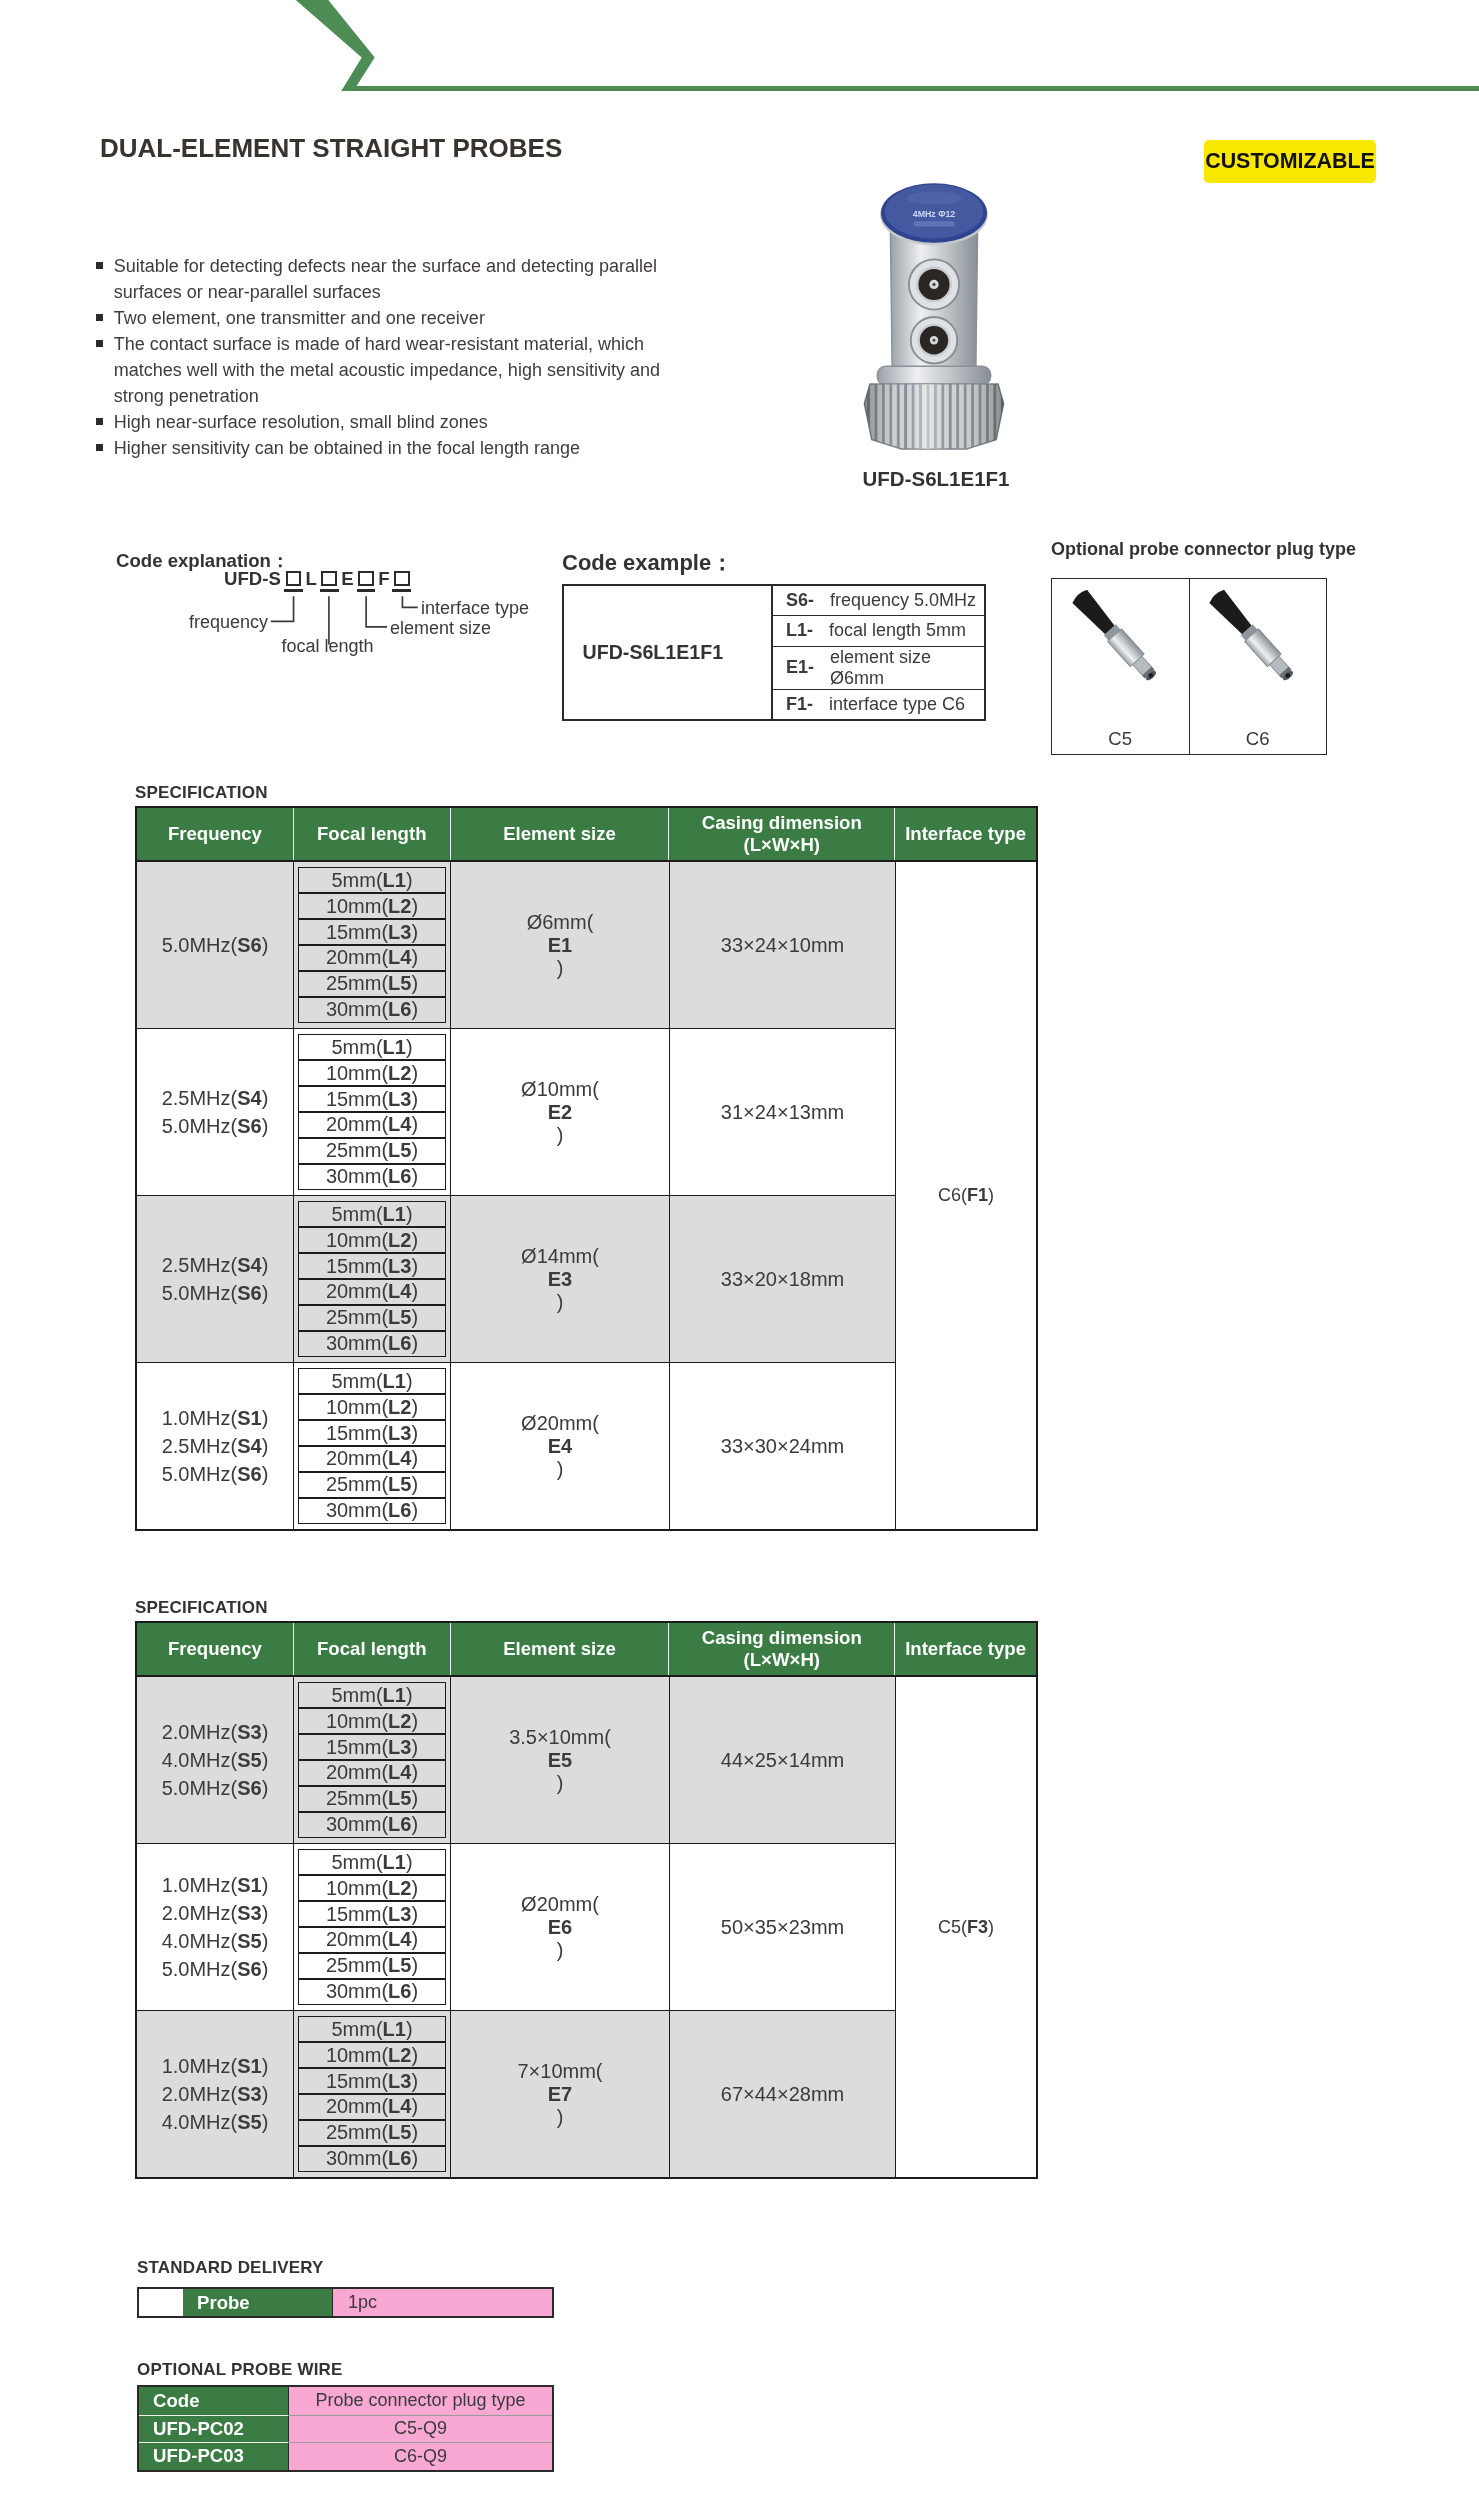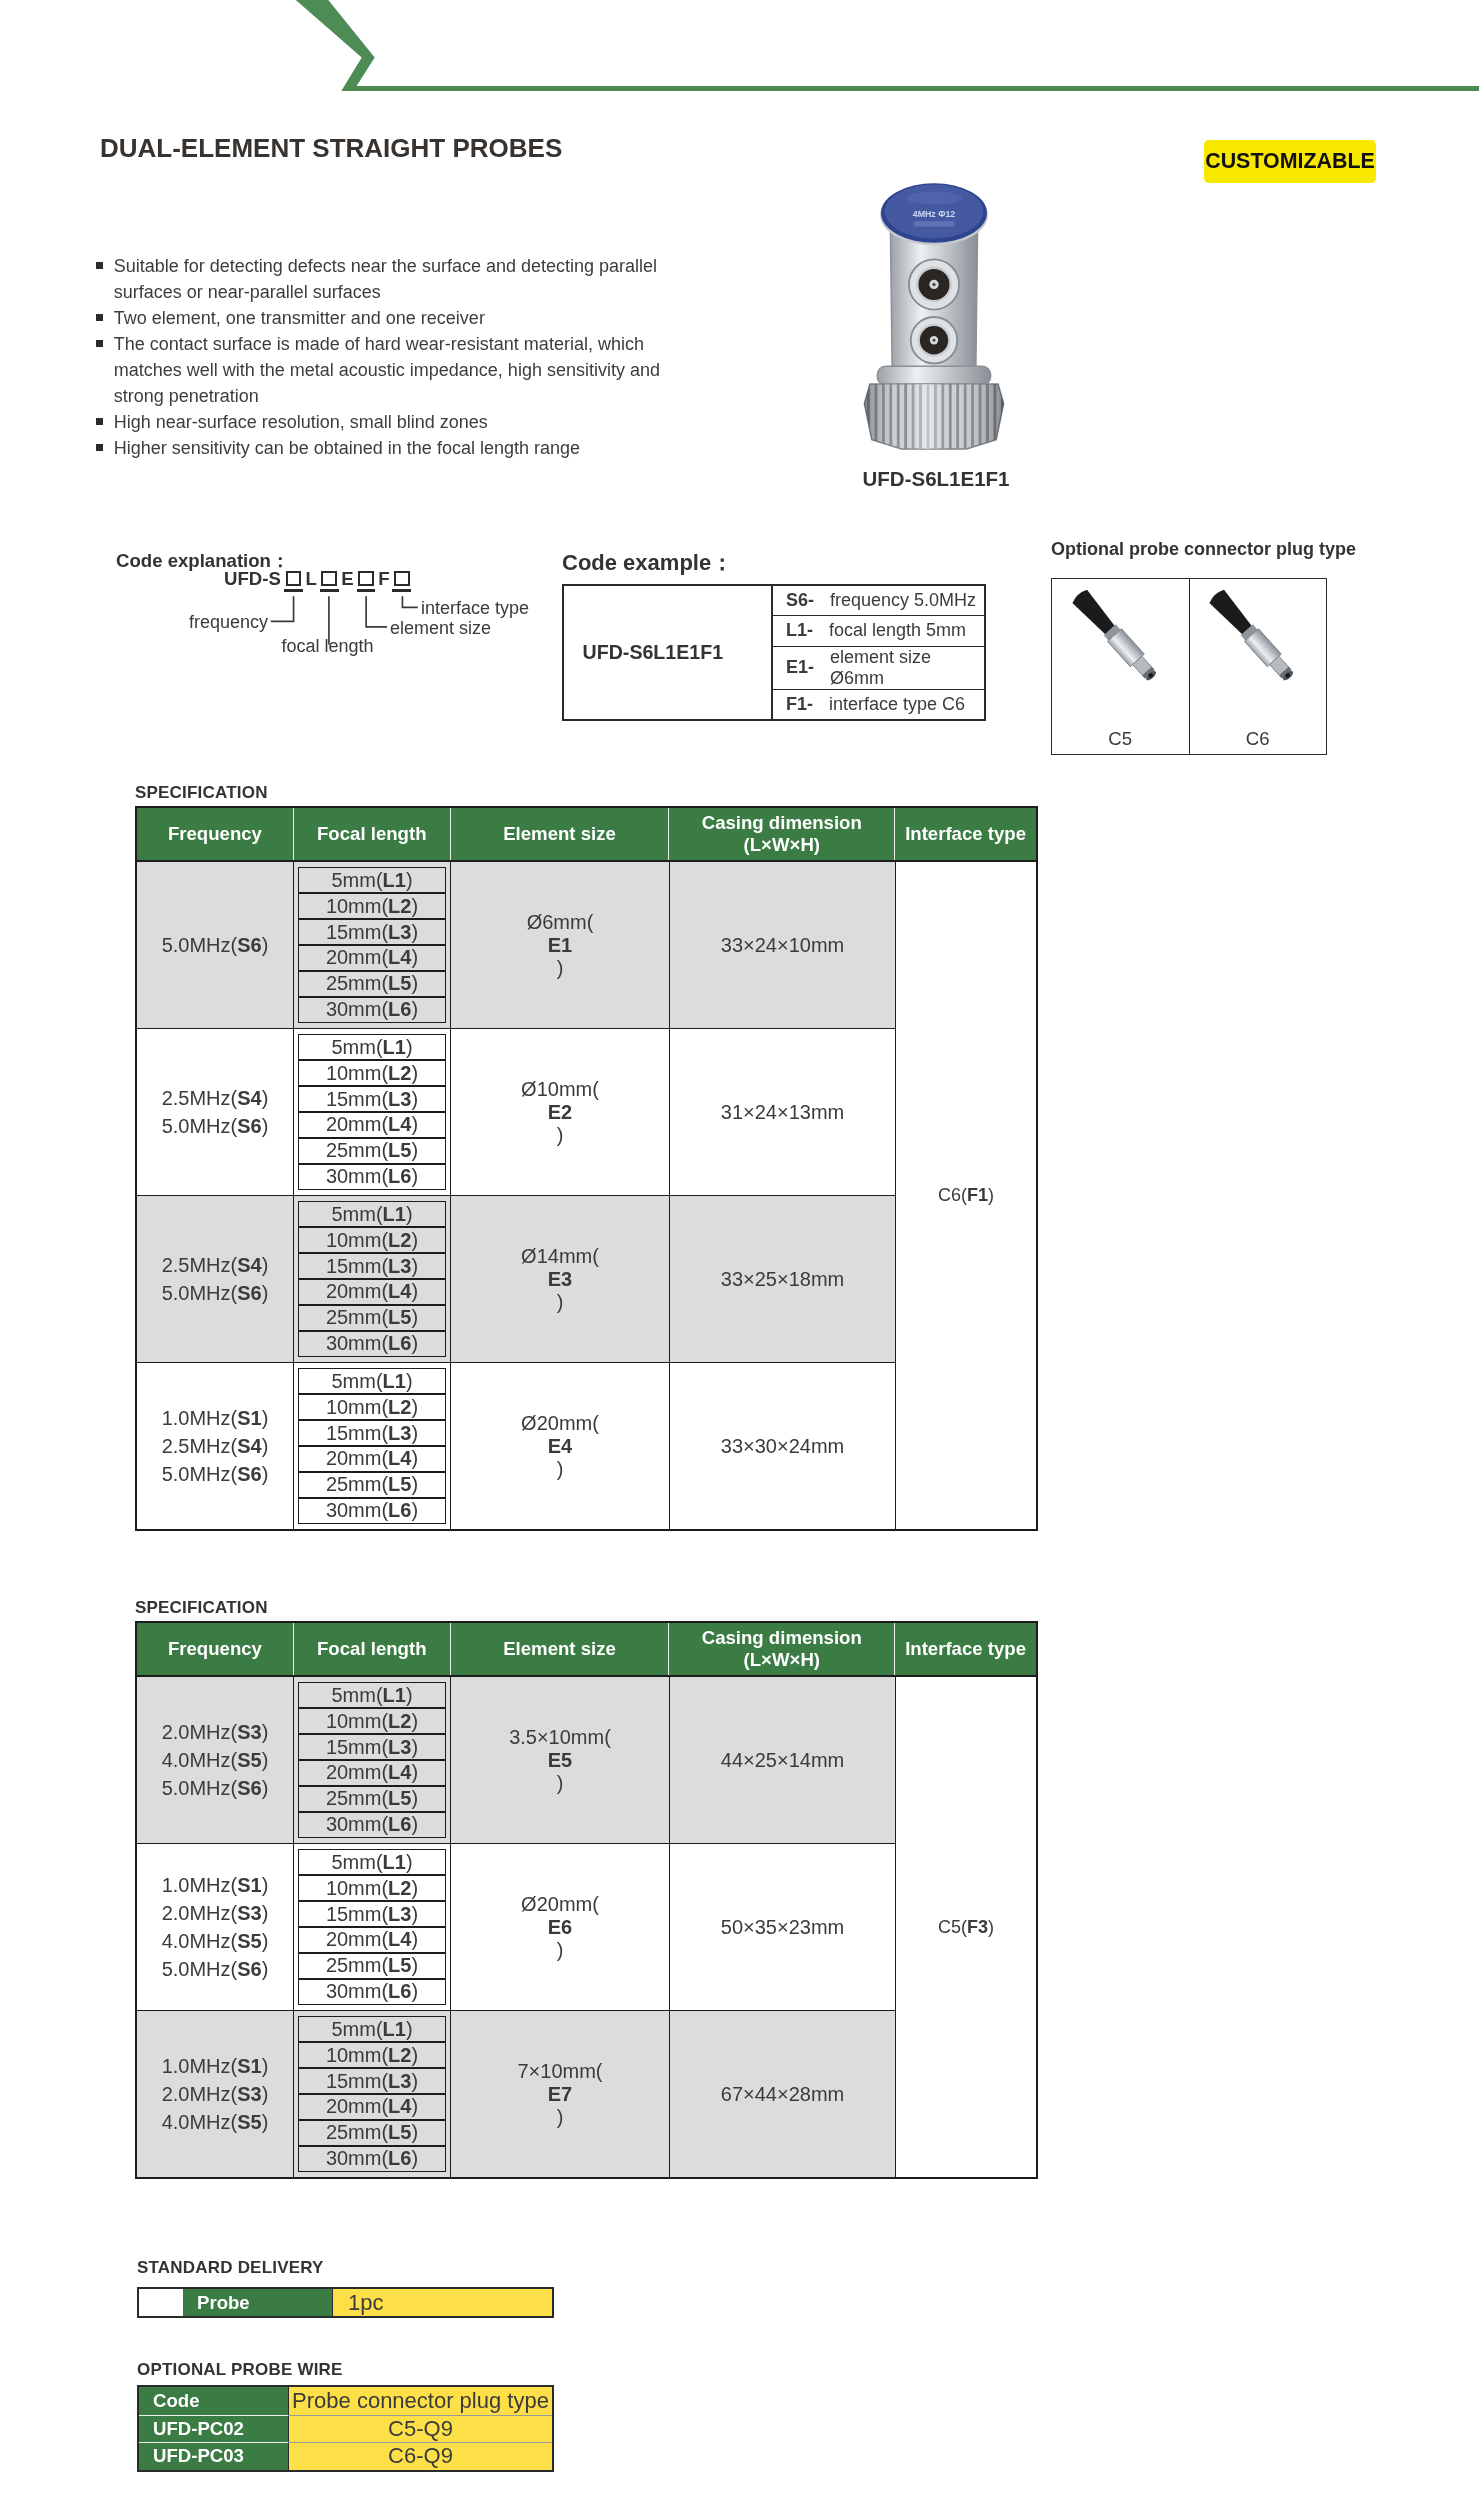--- a/index.html
+++ b/index.html
@@ -83,21 +83,21 @@
   .fbox{flex:1;border:1.9px solid #1c1c1c;margin-top:-1.9px;display:flex;align-items:center;
         justify-content:center;white-space:nowrap;}
   .fbox:first-child{margin-top:0;}
   .iface{width:141px;display:flex;align-items:center;justify-content:center;font-size:18px;
          border-left:0;box-sizing:border-box;background:#fff;}
   
   .sd-table{position:absolute;left:137px;top:2287px;width:417px;height:31px;border:2.3px solid #2a2a2a;
             display:flex;box-sizing:border-box;padding-left:44px;}
   .cell-green{background:#3a7c43;color:#fff;font-weight:bold;font-size:18.6px;display:flex;align-items:center;
               padding-left:14px;box-sizing:border-box;}
-  .cell-gray{background:#fde047;color:#3b3b3b;font-size:22px;display:flex;align-items:center;box-sizing:border-box;}
+  .cell-gray{background:#f9a8d4;color:#3b3b3b;font-size:18px;display:flex;align-items:center;box-sizing:border-box;}
   .sd-table .cell-green{width:150px;border-right:1.9px solid #2a2a2a;}
   .sd-table .cell-gray{flex:1;padding-left:15px;}
   .ow-table{position:absolute;left:137px;top:2385px;width:417px;border:2.3px solid #2a2a2a;box-sizing:border-box;}
   .ow-row{display:flex;height:27.5px;}
   .ow-row + .ow-row .cell-green{border-top:1.9px solid #eef2ee;}
   .ow-row + .ow-row .cell-gray{border-top:1.9px solid #9a9a9a;}
   .ow-table .cell-green{width:150px;border-right:1.9px solid #2a2a2a;}
   .ow-table .cell-gray{flex:1;justify-content:center;}
 </style>
 </head>
@@ -282,21 +282,21 @@
             <div class="fwrap">
               <div class="fbox">5mm(<b>L1</b>)</div>
               <div class="fbox">10mm(<b>L2</b>)</div>
               <div class="fbox">15mm(<b>L3</b>)</div>
               <div class="fbox">20mm(<b>L4</b>)</div>
               <div class="fbox">25mm(<b>L5</b>)</div>
               <div class="fbox">30mm(<b>L6</b>)</div>
             </div>
           </div>
           <div class="gcell c2">Ø14mm(<b>E3</b>)</div>
-          <div class="gcell c3">33×25×18mm</div>
+          <div class="gcell c3">33×20×18mm</div>
         </div>
         <div class="group">
           <div class="gcell c0">
             <div class="freq-line">1.0MHz(<b>S1</b>)</div>
             <div class="freq-line">2.5MHz(<b>S4</b>)</div>
             <div class="freq-line">5.0MHz(<b>S6</b>)</div>
           </div>
           <div class="gcell c1">
             <div class="fwrap">
               <div class="fbox">5mm(<b>L1</b>)</div>

